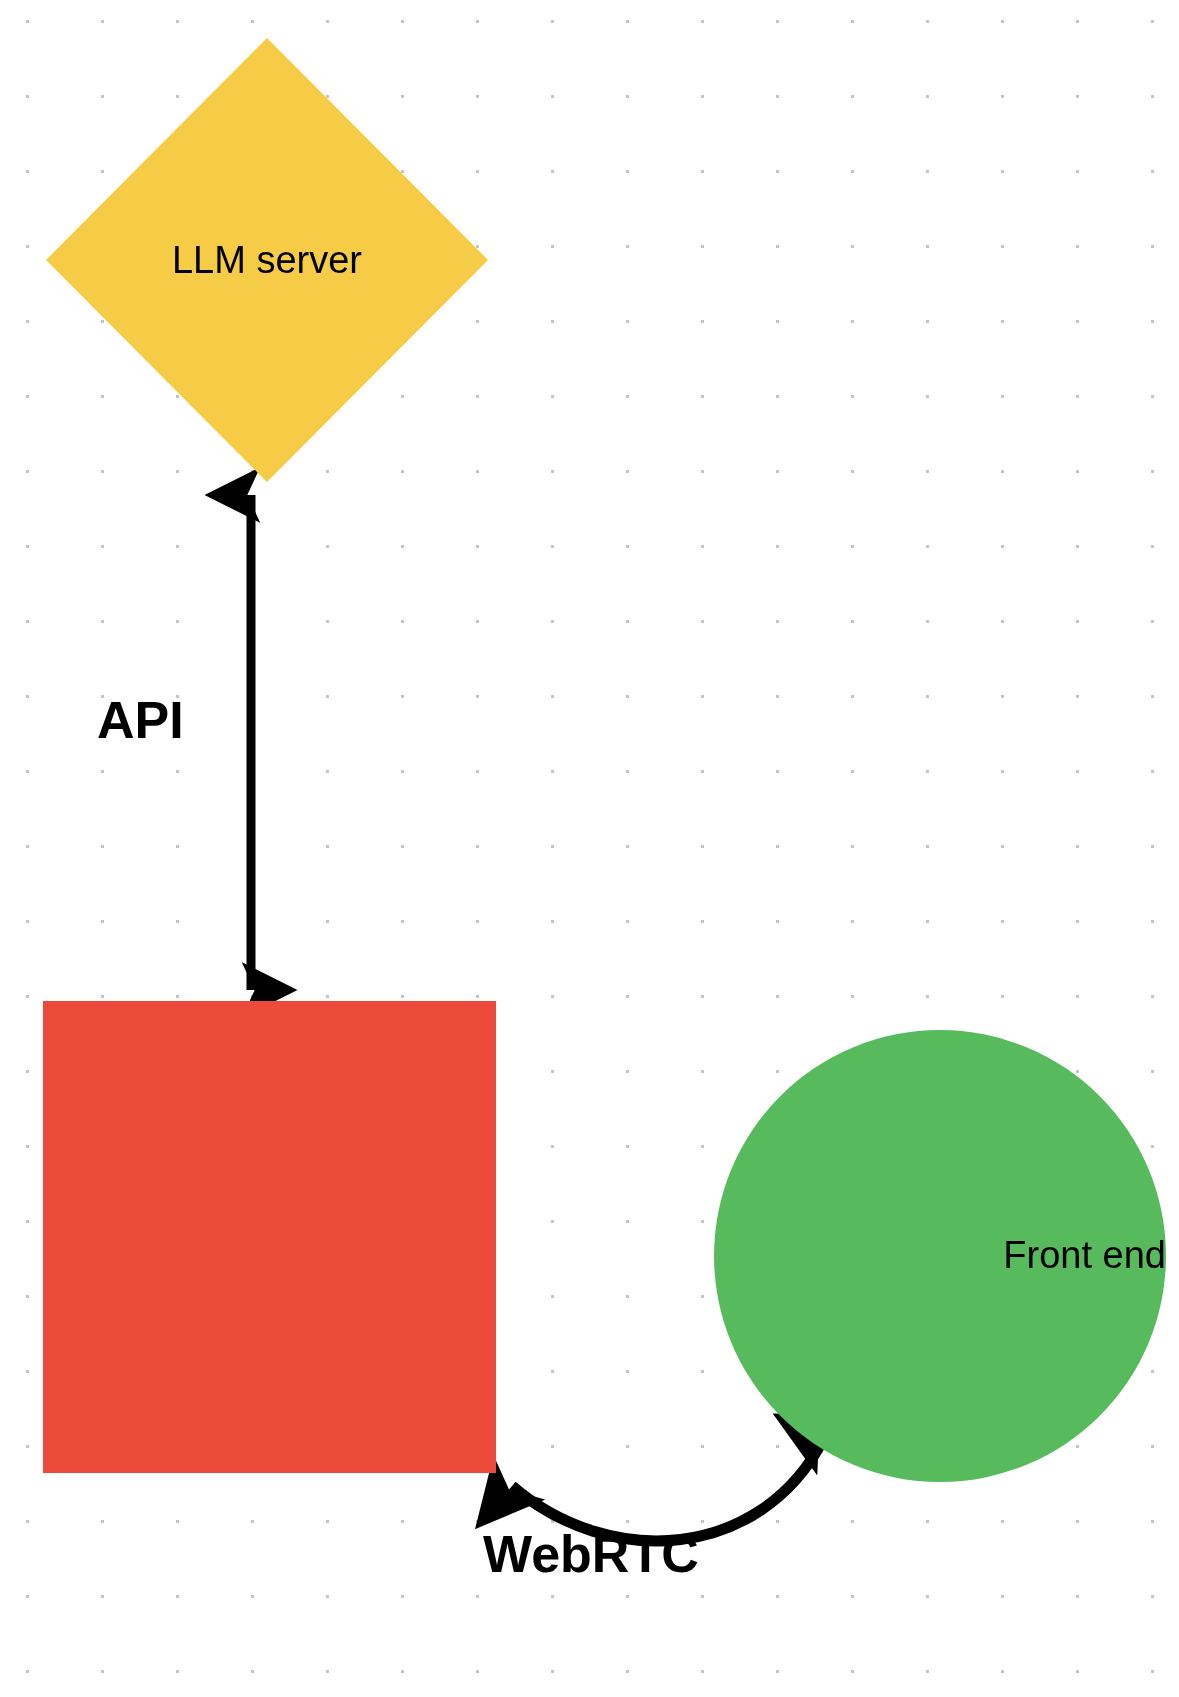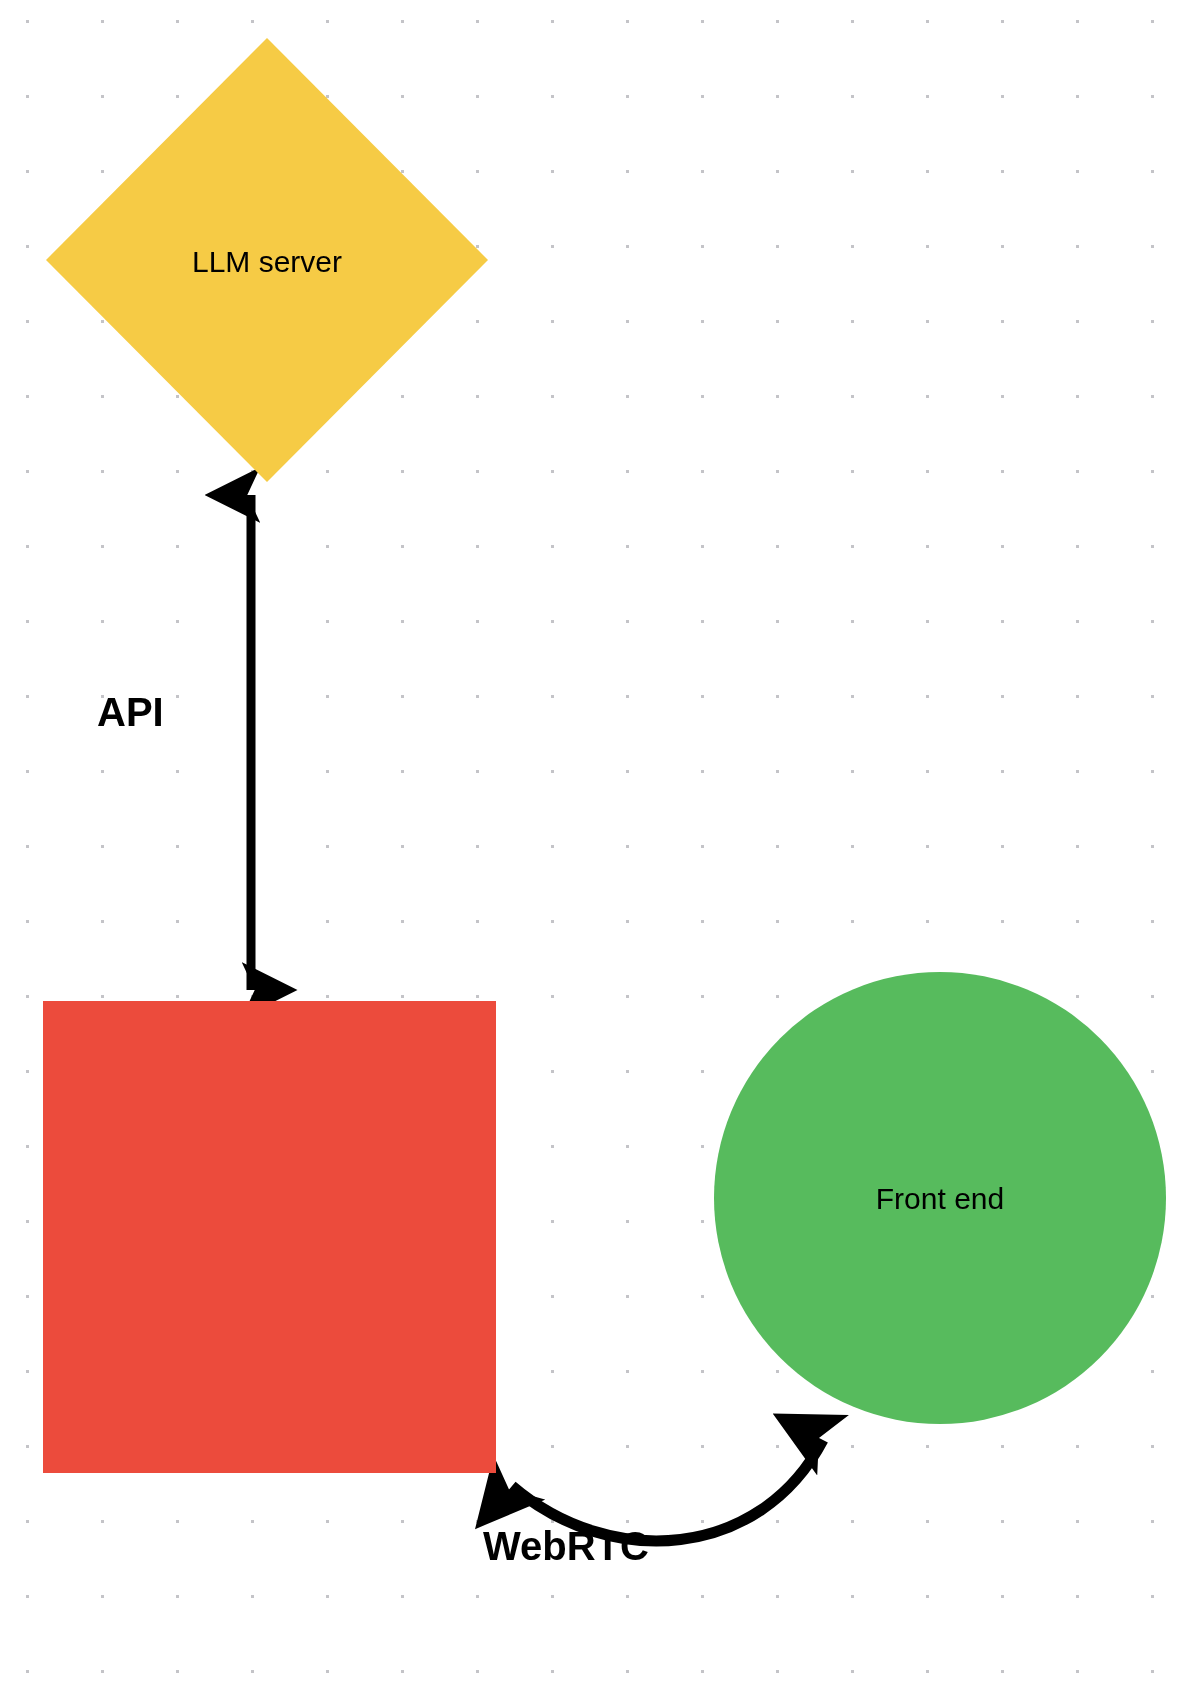--- a/index.html
+++ b/index.html
@@ -23,21 +23,21 @@
   }
   .node {
     position: absolute;
     display: flex;
     align-items: center;
     justify-content: center;
     box-sizing: border-box;
   }
   .node-label {
     color: #000000;
-    font-size: 30px;
+    font-size: 38px;
     font-weight: 400;
     line-height: 1.1;
     text-align: center;
     white-space: nowrap;
     letter-spacing: 0px;
   }
   
   #llm-node {
     left: 46px;
     top: 38px;
@@ -72,23 +72,24 @@
     background: #EC4B3C;
   }
   #backend-node .node-label {
     position: relative;
     z-index: 2;
     margin-top: 4px;
   }
   
   #frontend-node {
     left: 714px;
-    top: 972px;
+    top: 1030px;
     width: 452px;
     height: 452px;
+    justify-content: flex-end;
   }
   #frontend-shape {
     position: absolute;
     left: 0; top: 0;
     width: 100%;
     height: 100%;
     background: #57BB5D;
     border-radius: 50%;
   }
   #frontend-node .node-label {
@@ -100,21 +101,21 @@
     position: absolute;
     left: 0;
     top: 0;
     width: 1179px;
     height: 1697px;
     overflow: visible;
   }
   .edge-label {
     position: absolute;
     color: #000000;
-    font-size: 40px;
+    font-size: 52px;
     font-weight: 700;
     white-space: nowrap;
     letter-spacing: 0px;
   }
   #api-label { left: 97px; top: 690px; }
   #webrtc-label { left: 483px; top: 1524px; }
 </style>
 </head>
 <body>
 

